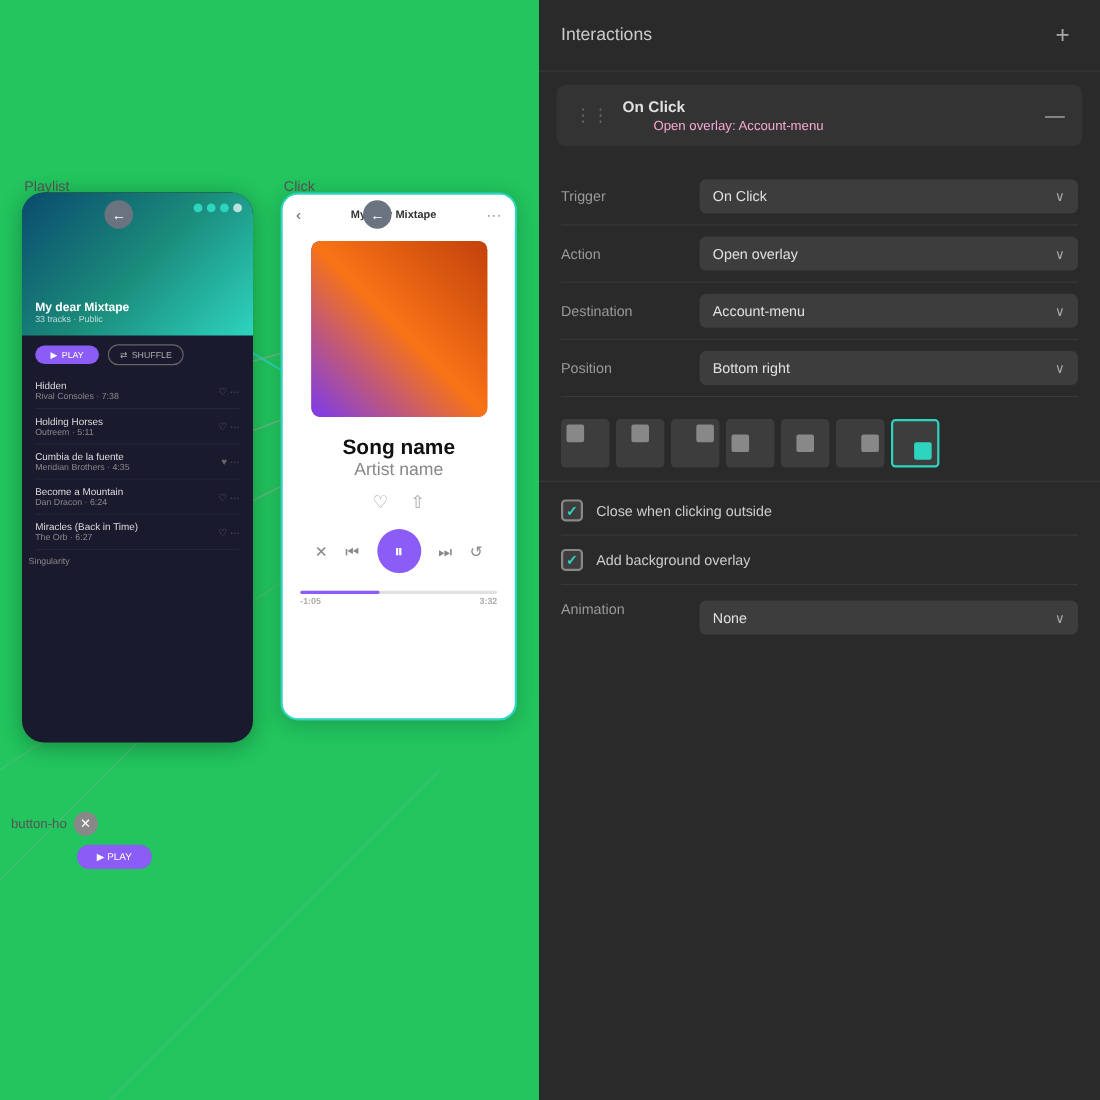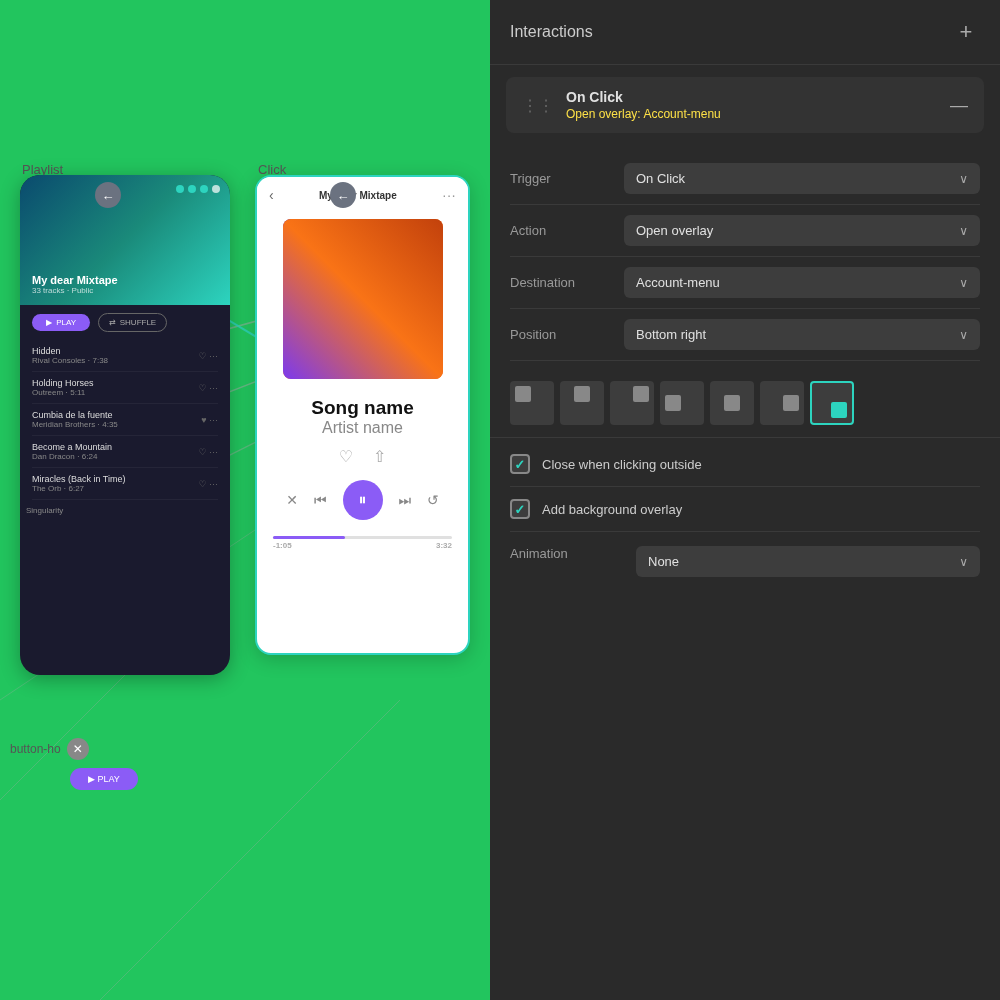--- a/index.html
+++ b/index.html
@@ -374,44 +374,45 @@
     }
     .interaction-info {
       flex: 1;
     }
     .interaction-trigger {
       color: #e0e0e0;
       font-size: 14px;
       font-weight: 600;
     }
     .interaction-desc {
-      color: #fde047;
+      color: #f9a8d4;
       font-size: 12px;
       margin-top: 2px;
+      margin-left: 28px;
     }
     .minimize-btn {
       color: #aaa;
       font-size: 18px;
       cursor: pointer;
       background: none;
       border: none;
       line-height: 1;
     }
 
     
     .properties-section {
       padding: 8px 20px;
     }
 
     .property-row {
       display: flex;
       align-items: center;
       padding: 10px 0;
       border-bottom: 1px solid #3a3a3a;
-      gap: 4px;
+      gap: 16px;
     }
     .property-label {
       color: #999;
       font-size: 13px;
       width: 110px;
       flex-shrink: 0;
     }
     .property-dropdown {
       flex: 1;
       display: flex;

